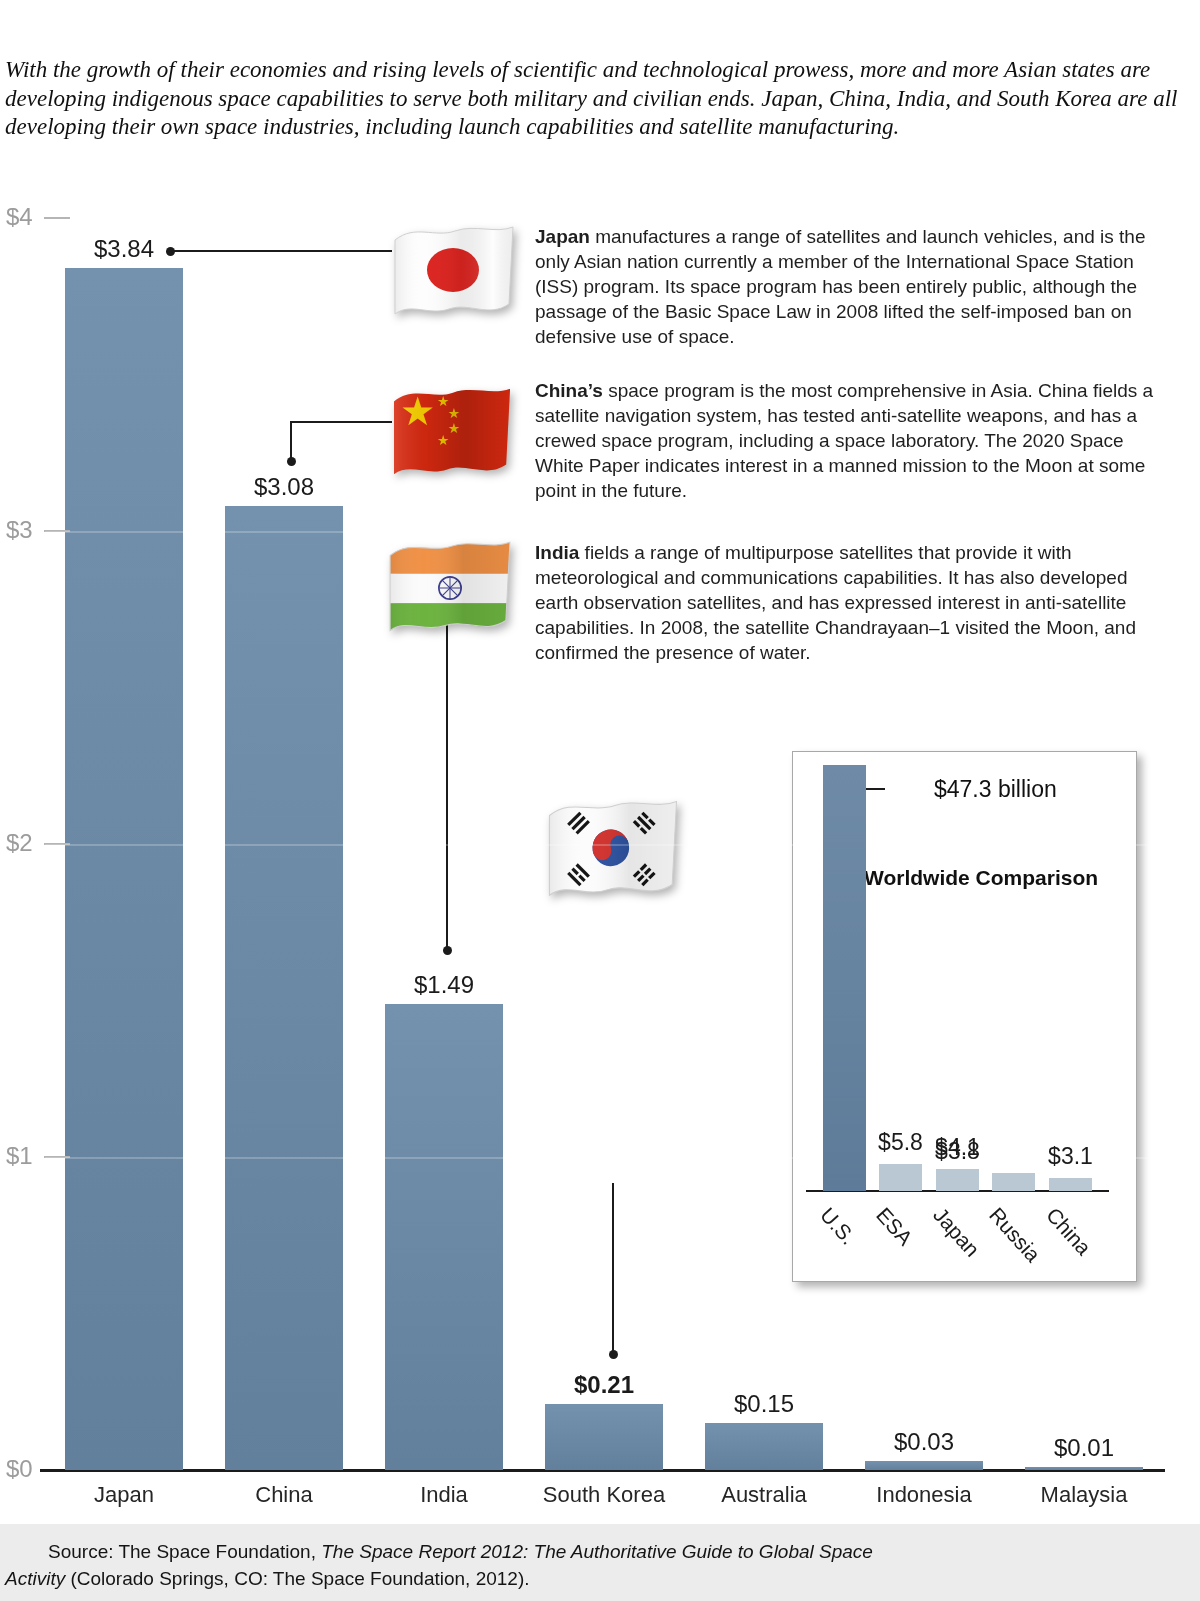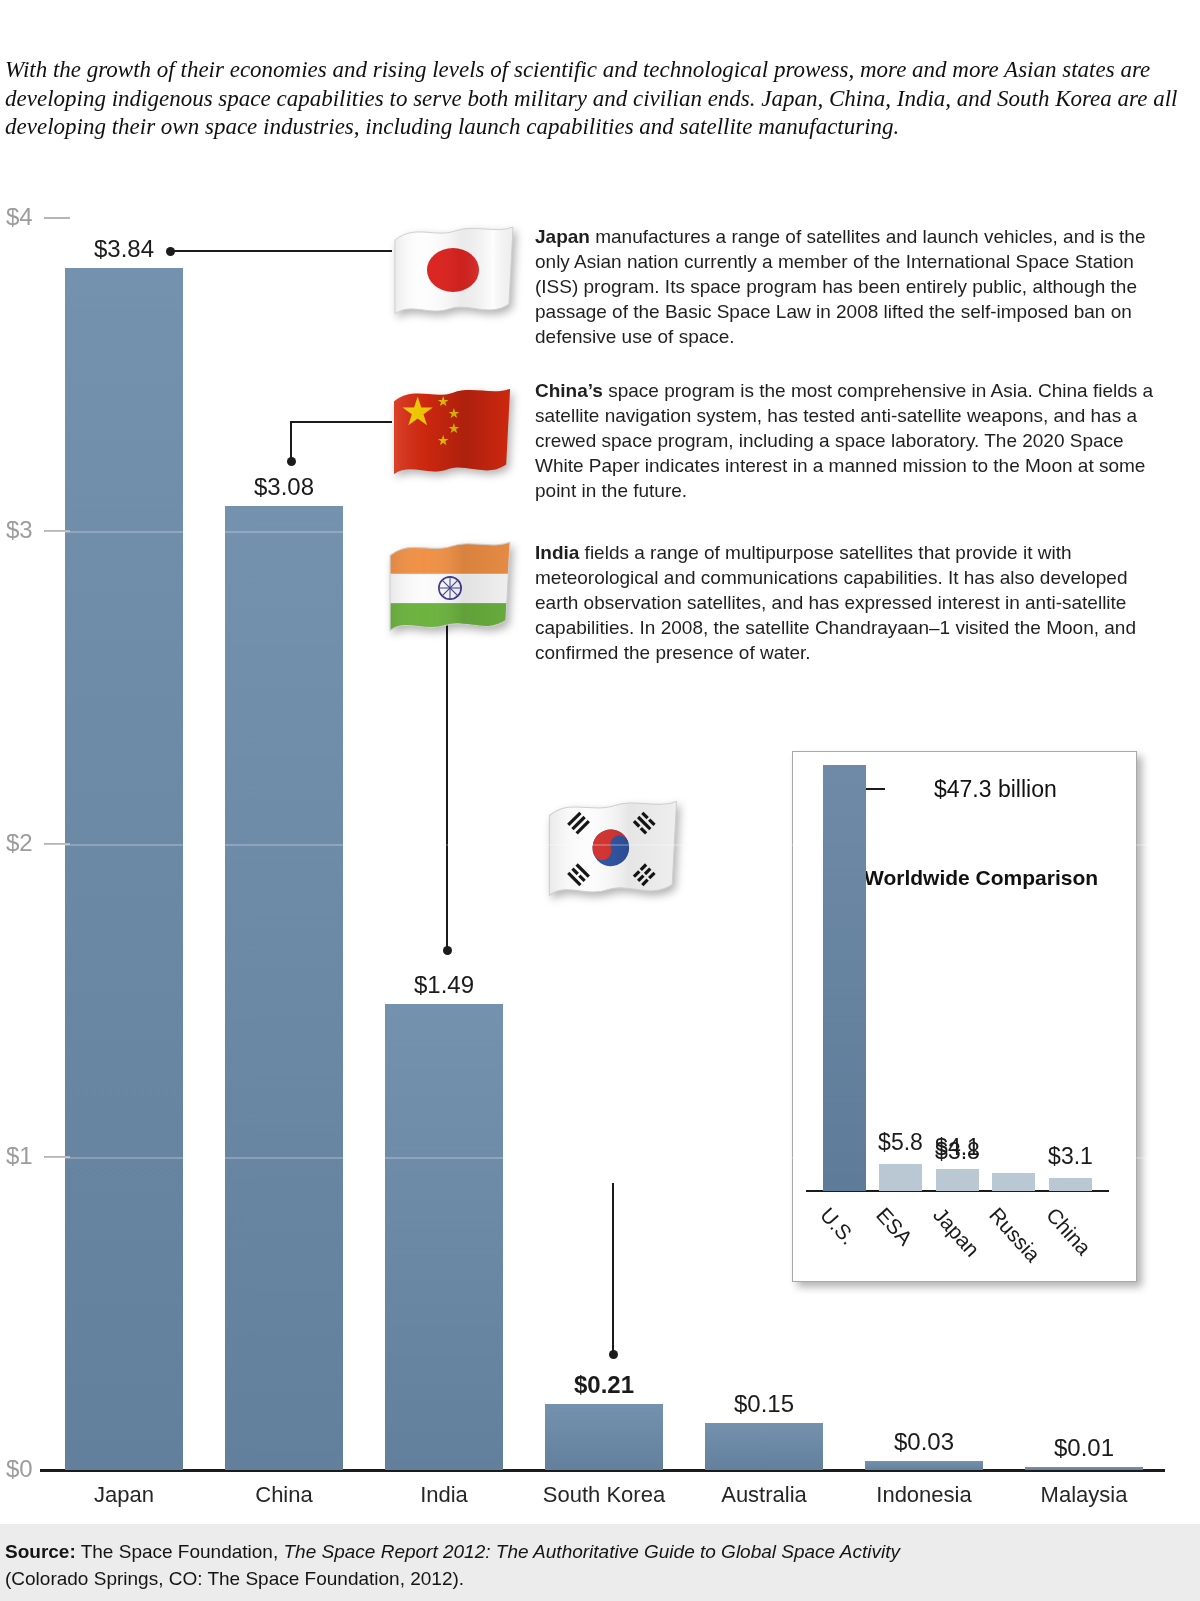--- a/index.html
+++ b/index.html
@@ -27,21 +27,21 @@
   .ibar{background:#b9c8d3;}
   .ibar.us{background:linear-gradient(180deg,#6e8aa6 0%,#5e7c99 100%);}
   .ivlabel{font-size:23px;color:#1b1b1b;text-align:center;}
   .ilabel{font-size:21px;color:#1b1b1b;white-space:nowrap;transform:rotate(48deg);transform-origin:left top;}
   .inset-axis{left:806px;top:1190px;width:303px;height:2px;background:#1b1b1b;}
   .inset-title{font-weight:700;font-size:21px;color:#111;margin-top:24px;}
   .inset-body{font-size:19.5px;line-height:25.5px;color:#1f1f1f;}
   .us-callout-label{font-size:23px;color:#111;}
   .footer{left:0;top:1524px;width:1200px;height:77px;background:#ececec;}
   .source{left:5px;top:1538px;width:910px;font-size:19px;line-height:27px;color:#141414;}
-  .source .src-label{font-weight:700;}
+  .source .src-label{font-weight:400;margin-left:43px;}
   .source .src-title{font-style:italic;}
 </style>
 </head>
 <body>
 
 <div id="root">
 
   <div class="abs footer"></div>
 
   <div class="abs intro">With the growth of their economies and rising levels of scientific and technological prowess, more and more Asian states are developing indigenous space capabilities to serve both military and civilian ends. Japan, China, India, and South Korea are all developing their own space industries, including launch capabilities and satellite manufacturing.</div>

